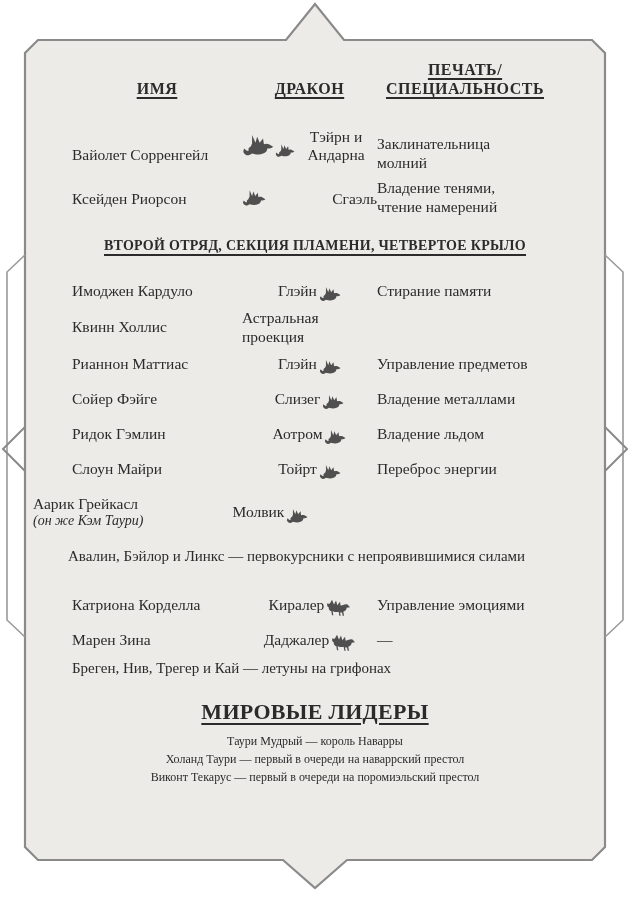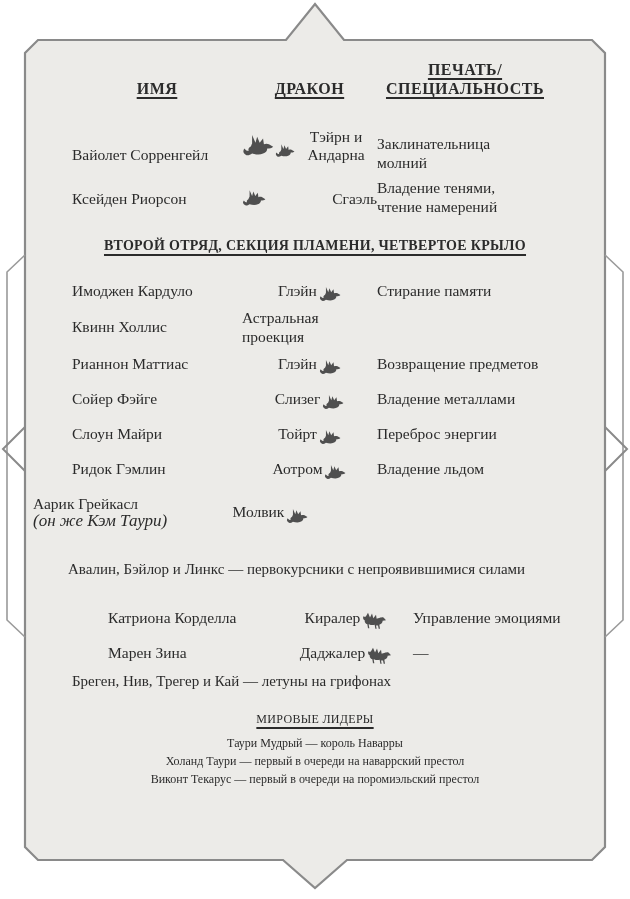--- a/index.html
+++ b/index.html
@@ -45,30 +45,30 @@
   .section-title {
     margin-top:30px; text-align:center; font-weight:bold; font-size:14px;
     letter-spacing:0.3px;
     text-decoration:underline; text-underline-offset:4px; text-decoration-thickness:1.5px;
   }
   .squad { margin-top:19px; }
   .srow { min-height:35px; }
   .srow-tall { min-height:52px;padding-left:8px; }
   .dragon-inline { display:inline-flex; align-items:center;text-align:center; }
   .dragon-inline .icon { margin-left:2px; transform:translateY(4px); }
-  .alias { display:block; font-style:italic; font-size:17px; line-height:16px; }
+  .alias { display:block; font-style:italic; font-size:14px; line-height:16px; }
 
   .note { padding-left:47px; font-size:15px; }
-  .note1 { margin-top:23px;padding-left:43px; }
+  .note1 { margin-top:10px;padding-left:43px; }
   .note2 { margin-top:3px; }
-  .griffins { margin-top:22px;padding-left:36px; }
+  .griffins { margin-top:22px; }
 
   .leaders { margin-top:22px; text-align:center; }
   .leaders-title {
-    font-weight:normal; font-size:12px; letter-spacing:0.3px;
+    font-weight:bold; font-size:22px; letter-spacing:0.3px;
     text-decoration:underline; text-underline-offset:4px; text-decoration-thickness:1.5px;
   }
   .leader-lines { margin-top:7px; font-size:12px; line-height:18.2px; }
 
   .icon { fill:#4f4f4f; display:inline-block; vertical-align:middle; }
   .hidden-defs { position:absolute; width:0; height:0; overflow:hidden; }
 </style>
 </head>
 <body>
 
@@ -163,51 +163,51 @@
         <div class="cell-signet">Астральная проекция</div>
       </div>
       <div class="row srow">
         <div class="cell-name">Рианнон Маттиас</div>
         <div class="cell-dragon"><span class="dragon-inline">
               <span>Глэйн</span>
               <svg class="icon" width="22" height="17">
                 <use href="#dragon"></use>
               </svg>
             </span></div>
-        <div class="cell-signet">Возвращение предметов</div>
+        <div class="cell-signet">Управление предметов</div>
       </div>
       <div class="row srow">
         <div class="cell-name">Сойер Фэйге</div>
         <div class="cell-dragon"><span class="dragon-inline">
               <span>Слизег</span>
               <svg class="icon" width="22" height="17">
                 <use href="#dragon"></use>
               </svg>
             </span></div>
         <div class="cell-signet">Владение металлами</div>
       </div>
       <div class="row srow">
+        <div class="cell-name">Ридок Гэмлин</div>
+        <div class="cell-dragon"><span class="dragon-inline">
+              <span>Аотром</span>
+              <svg class="icon" width="22" height="17">
+                <use href="#dragon"></use>
+              </svg>
+            </span></div>
+        <div class="cell-signet">Владение льдом</div>
+      </div>
+      <div class="row srow">
         <div class="cell-name">Слоун Майри</div>
         <div class="cell-dragon"><span class="dragon-inline">
               <span>Тойрт</span>
               <svg class="icon" width="22" height="17">
                 <use href="#dragon"></use>
               </svg>
             </span></div>
         <div class="cell-signet">Переброс энергии</div>
-      </div>
-      <div class="row srow">
-        <div class="cell-name">Ридок Гэмлин</div>
-        <div class="cell-dragon"><span class="dragon-inline">
-              <span>Аотром</span>
-              <svg class="icon" width="22" height="17">
-                <use href="#dragon"></use>
-              </svg>
-            </span></div>
-        <div class="cell-signet">Владение льдом</div>
       </div>
       <div class="row srow srow-tall">
         <div class="cell-name">
           <span>Аарик Грейкасл</span>
           <span class="alias">(он же Кэм Таури)</span>
         </div>
         <div class="cell-dragon"><span class="dragon-inline">
               <span>Молвик</span>
               <svg class="icon" width="22" height="17">
                 <use href="#dragon"></use>

